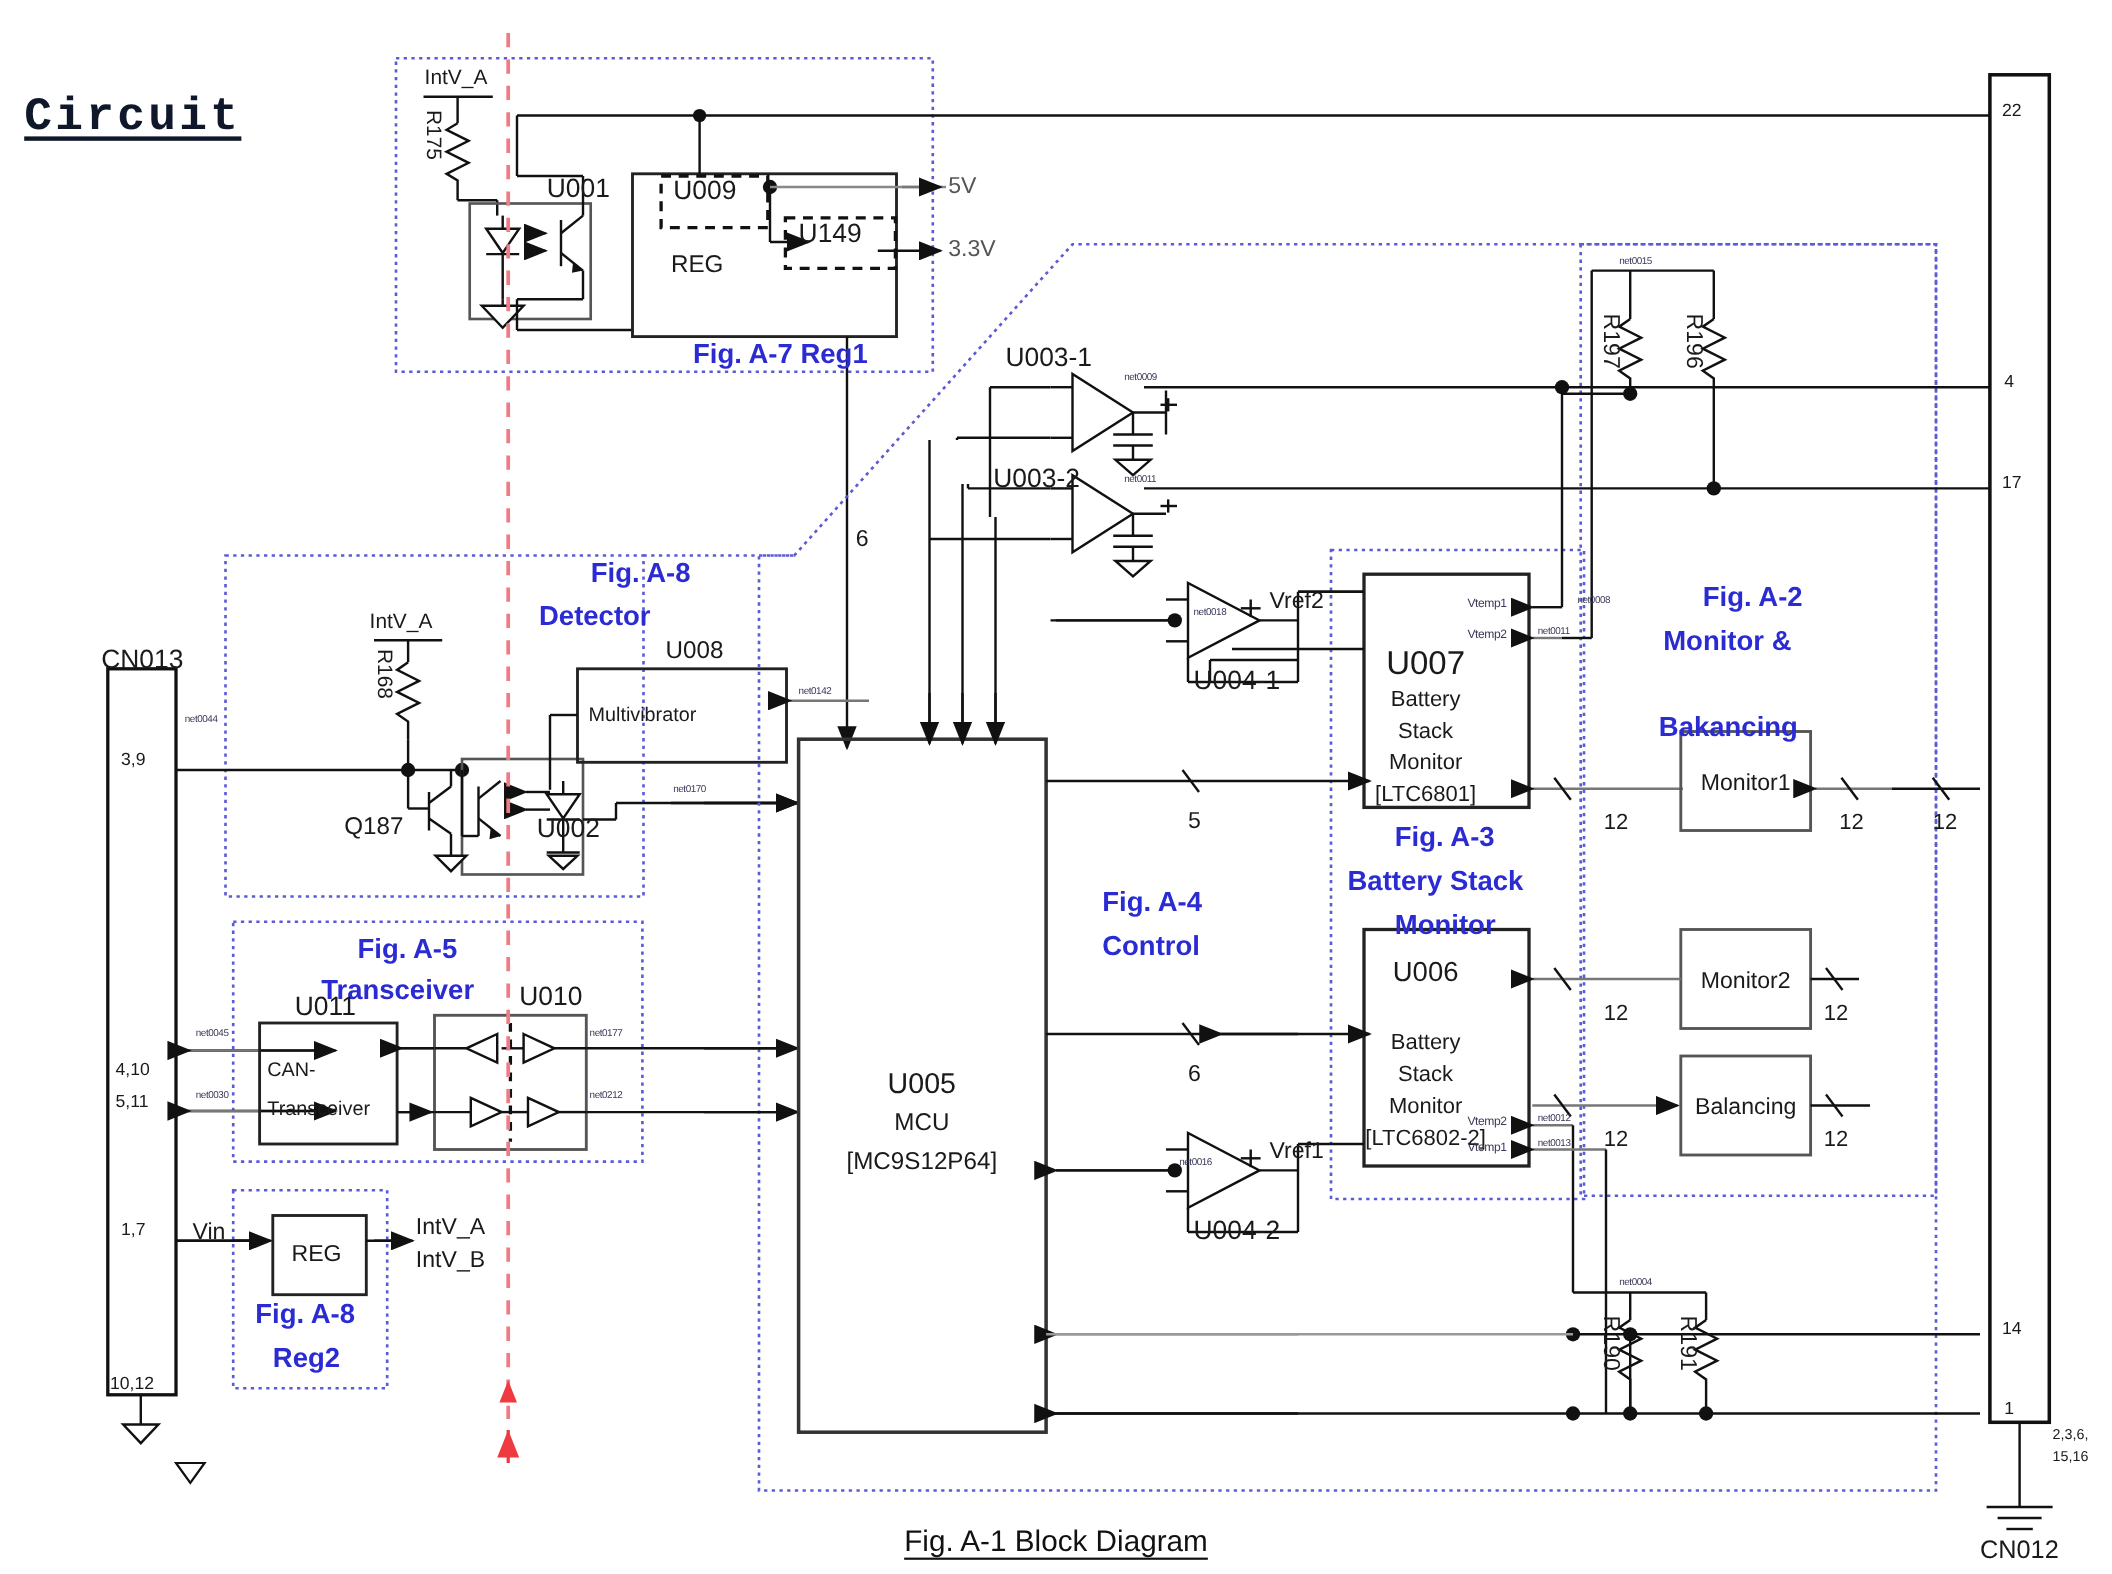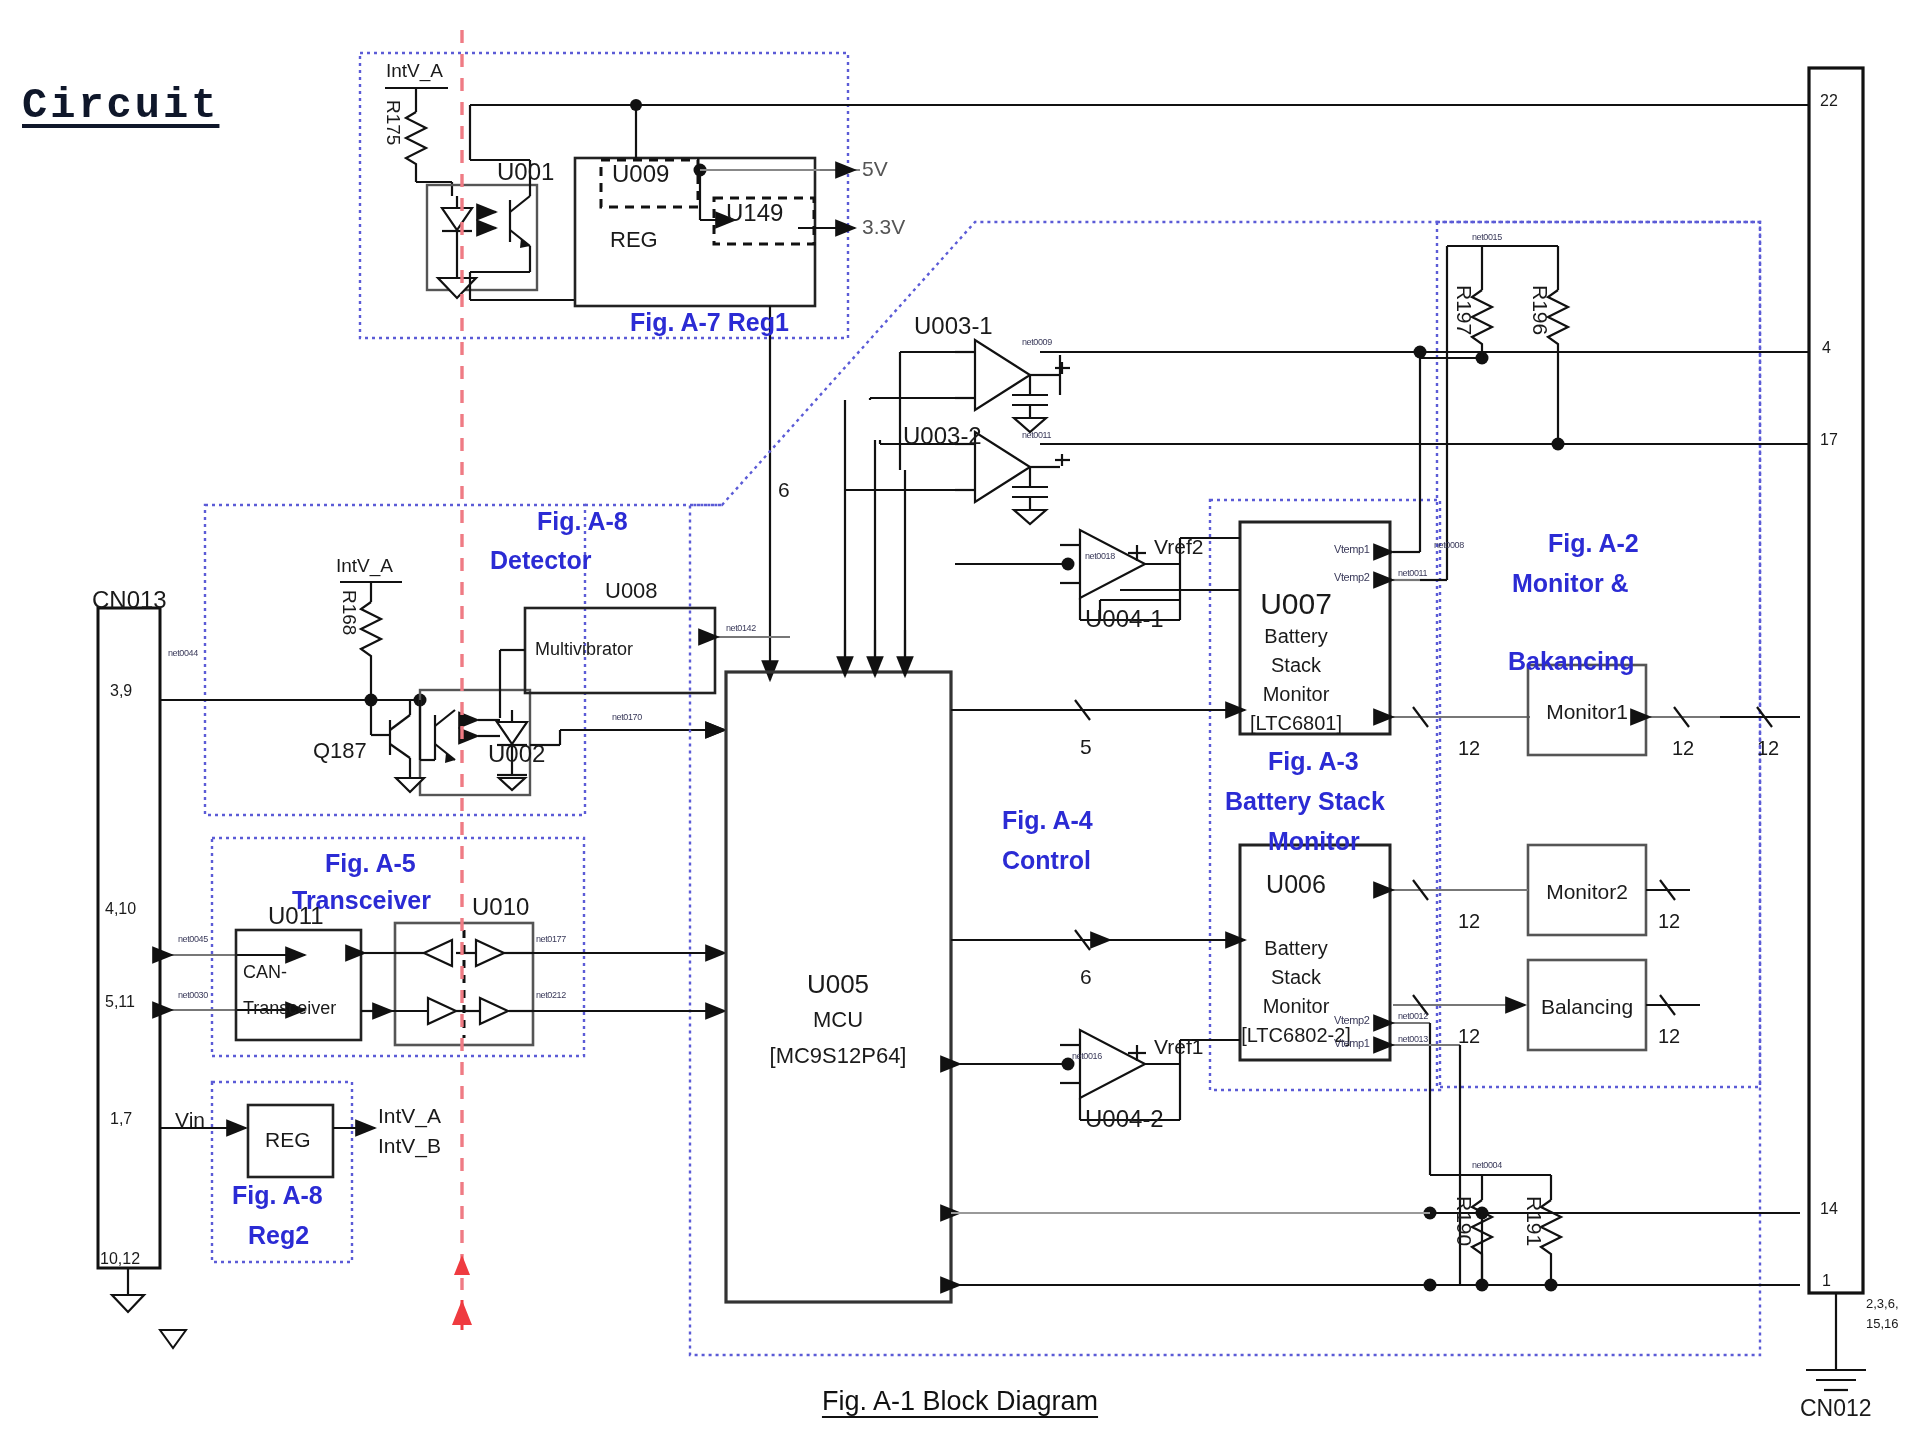--- a/index.html
+++ b/index.html
@@ -416,21 +416,21 @@
   <div class="lbl sm" style="left:535px;top:639px;font-size:18px;">Multivibrator</div>
   <div class="lbl" style="left:313px;top:738px;font-size:22px;">Q187</div>
   <div class="lbl" style="left:488px;top:740px;font-size:24px;">U002</div>
   <div class="lbl tiny" style="left:168px;top:648px;">net0044</div>
   <div class="lbl tiny" style="left:726px;top:623px;">net0142</div>
   <div class="lbl tiny" style="left:612px;top:712px;">net0170</div>
   <div class="lbl" style="left:778px;top:478px;font-size:21px;">6</div>
 
   <div class="lbl big" style="left:92px;top:586px;font-size:24px;">CN013</div>
   <div class="lbl sm" style="left:110px;top:682px;">3,9</div>
-  <div class="lbl sm" style="left:105px;top:900px;">4,10</div>
+  <div class="lbl sm" style="left:105px;top:964px;">4,10</div>
   <div class="lbl sm" style="left:105px;top:993px;">5,11</div>
   <div class="lbl sm" style="left:110px;top:1110px;">1,7</div>
   <div class="lbl sm" style="left:100px;top:1250px;">10,12</div>
 
   <div class="blue" style="left:325px;top:848px;">Fig. A-5</div>
   <div class="blue" style="left:292px;top:885px;">Transceiver</div>
   <div class="lbl" style="left:268px;top:902px;font-size:24px;">U011</div>
   <div class="lbl sm" style="left:243px;top:962px;font-size:18px;">CAN-</div>
   <div class="lbl sm" style="left:243px;top:998px;font-size:18px;">Transceiver</div>
   <div class="lbl" style="left:472px;top:893px;font-size:24px;">U010</div>

